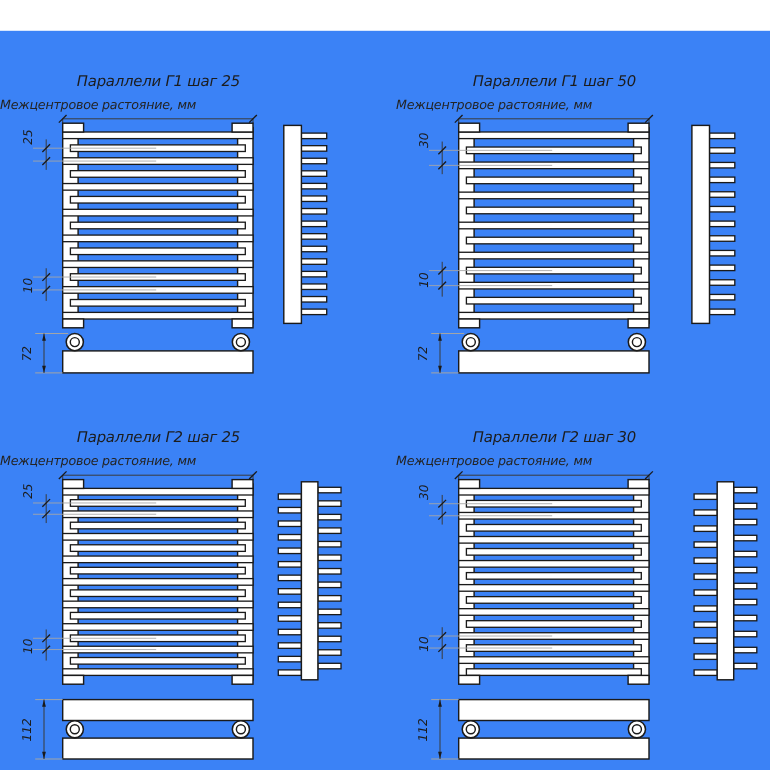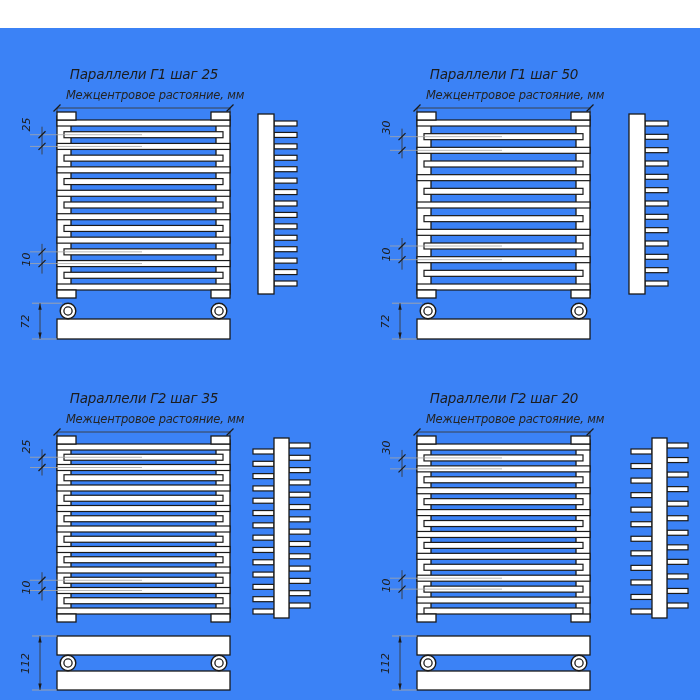--- a/index.html
+++ b/index.html
@@ -7,24 +7,23 @@
     position:relative;width:700px;height:700px;background:#3b82f6;
     overflow:hidden;font-family:"DejaVu Sans",sans-serif;margin-top:28px;
   }
   .quadrant{position:absolute;width:350px;height:376px;}
   .q-title{
     position:absolute;top:38px;left:0;width:288px;text-align:center;
     font:italic 13.5px "DejaVu Sans",sans-serif;color:#1c1c1c;letter-spacing:-0.2px;
     white-space:nowrap;
   }
   .q-subtitle{
-    position:absolute;top:60px;left:0;width:288px;text-align:center;
+    position:absolute;top:60px;left:0;width:288px;
     font:italic 11.5px "DejaVu Sans",sans-serif;color:#242424;letter-spacing:-0.2px;
     white-space:nowrap;
-    padding-left:11px;
   }
   .dim-label{
     position:absolute;font:italic 11px "DejaVu Sans",sans-serif;color:#1c1c1c;
     text-align:center;transform:rotate(-90deg);white-space:nowrap;line-height:13px;
   }
   svg.draw{position:absolute;left:0;top:0;overflow:visible;}
 </style>
 </head>
 <body>
 
@@ -164,21 +163,21 @@
         <circle cx="219" cy="283" r="4.1" fill="#fff" stroke="#1a1a1a" stroke-width="1.3"></circle>
         <line x1="32" y1="275.2" x2="62" y2="275.2" stroke="#a6a6a6" stroke-width="0.9"></line>
         <line x1="32" y1="311" x2="57" y2="311" stroke="#a6a6a6" stroke-width="0.9"></line>
         <line x1="40" y1="275.2" x2="40" y2="311" stroke="#3a3a3a" stroke-width="0.9"></line>
         <polygon points="40,275.2 38.3,281.7 41.7,281.7" fill="#1a1a1a"></polygon>
         <polygon points="40,311 38.3,304.5 41.7,304.5" fill="#1a1a1a"></polygon>
       </svg>
   </div>
 
   <div class="quadrant" style="left:0;top:324px;">
-    <div class="q-title">Параллели Г2 шаг 35</div>
+    <div class="q-title">Параллели Г2 шаг 25</div>
     <div class="q-subtitle">Межцентровое растояние, мм</div>
     <div class="dim-label" style="width: 40px; height: 13px; left: 6px; top: 87.875px;">25</div>
     <div class="dim-label" style="width: 40px; height: 13px; left: 6px; top: 228.875px;">10</div>
     <div class="dim-label" style="width: 40px; height: 13px; left: 5px; top: 304.5px;">112</div>
     <svg class="draw" width="350" height="376">
         <line x1="57" y1="80" x2="230" y2="80" stroke="#3a3a3a" stroke-width="0.9"></line>
         <line x1="57" y1="80" x2="57" y2="84.5" stroke="#3a3a3a" stroke-width="0.9"></line>
         <line x1="230" y1="80" x2="230" y2="84.5" stroke="#3a3a3a" stroke-width="0.9"></line>
         <line x1="53.5" y1="83.5" x2="60.5" y2="76.5" stroke="#1a1a1a" stroke-width="1.2"></line>
         <line x1="226.5" y1="83.5" x2="233.5" y2="76.5" stroke="#1a1a1a" stroke-width="1.2"></line>
@@ -252,21 +251,21 @@
         <circle cx="219" cy="311" r="4.1" fill="#fff" stroke="#1a1a1a" stroke-width="1.3"></circle>
         <line x1="32" y1="284" x2="57" y2="284" stroke="#a6a6a6" stroke-width="0.9"></line>
         <line x1="32" y1="338" x2="57" y2="338" stroke="#a6a6a6" stroke-width="0.9"></line>
         <line x1="40" y1="284" x2="40" y2="338" stroke="#3a3a3a" stroke-width="0.9"></line>
         <polygon points="40,284 38.3,290.5 41.7,290.5" fill="#1a1a1a"></polygon>
         <polygon points="40,338 38.3,331.5 41.7,331.5" fill="#1a1a1a"></polygon>
       </svg>
   </div>
 
   <div class="quadrant" style="left:360px;top:324px;">
-    <div class="q-title">Параллели Г2 шаг 20</div>
+    <div class="q-title">Параллели Г2 шаг 30</div>
     <div class="q-subtitle">Межцентровое растояние, мм</div>
     <div class="dim-label" style="width: 40px; height: 13px; left: 6px; top: 88.9px;">30</div>
     <div class="dim-label" style="width: 40px; height: 13px; left: 6px; top: 227.167px;">10</div>
     <div class="dim-label" style="width: 40px; height: 13px; left: 5px; top: 304.5px;">112</div>
     <svg class="draw" width="350" height="376">
         <line x1="57" y1="80" x2="230" y2="80" stroke="#3a3a3a" stroke-width="0.9"></line>
         <line x1="57" y1="80" x2="57" y2="84.5" stroke="#3a3a3a" stroke-width="0.9"></line>
         <line x1="230" y1="80" x2="230" y2="84.5" stroke="#3a3a3a" stroke-width="0.9"></line>
         <line x1="53.5" y1="83.5" x2="60.5" y2="76.5" stroke="#1a1a1a" stroke-width="1.2"></line>
         <line x1="226.5" y1="83.5" x2="233.5" y2="76.5" stroke="#1a1a1a" stroke-width="1.2"></line>

